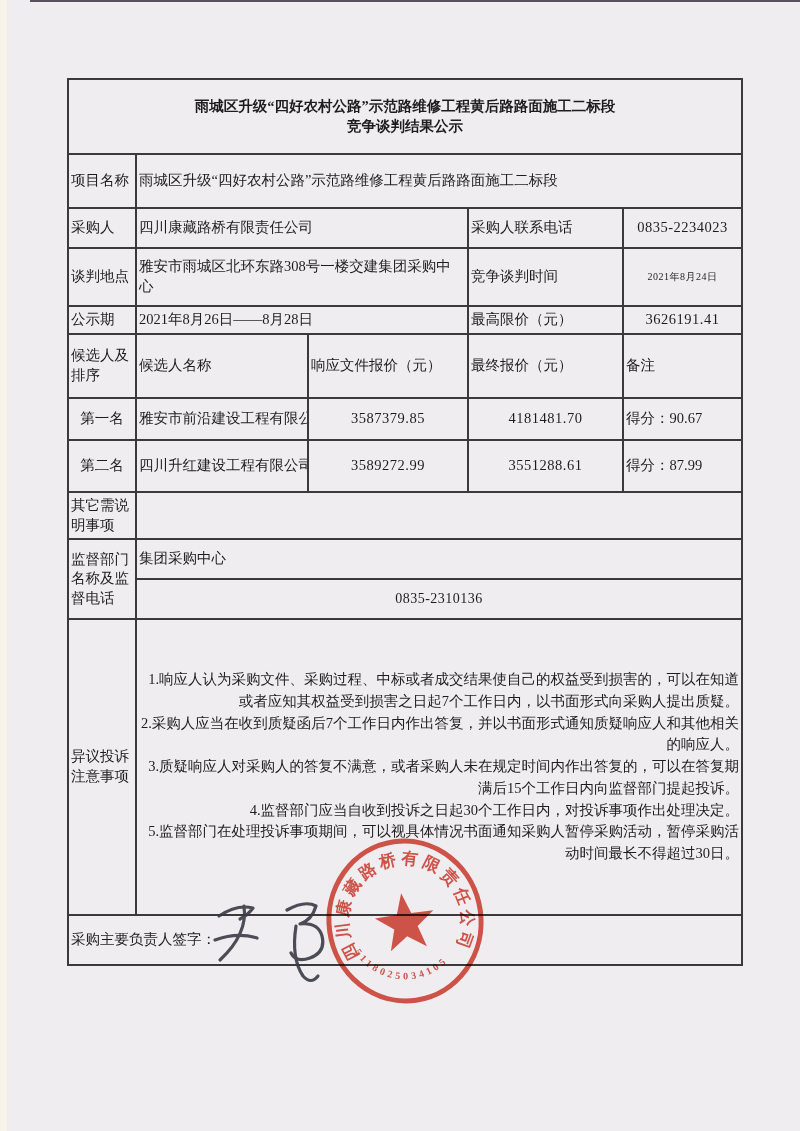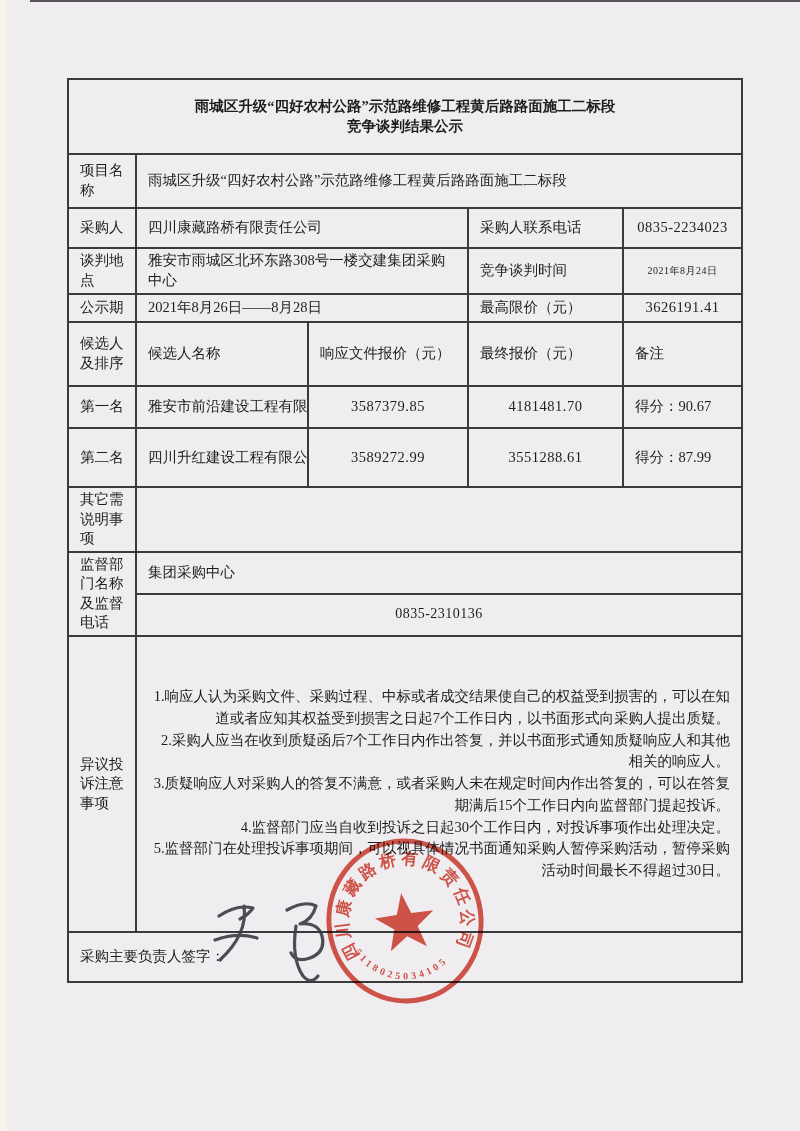--- a/index.html
+++ b/index.html
@@ -19,21 +19,21 @@
     position:absolute; left:30px; right:0; top:0; height:2px;
     background:#58525c;
   }
   table.doc {
     position:absolute; left:67px; top:78px; width:674px;
     border-collapse:collapse; table-layout:fixed;
     background:transparent;
   }
   table.doc td {
     border:2px solid #3a3a3a;
-    padding:2px 11px;
+    padding:2px 2px;
     font-size:14.5px;
     vertical-align:middle;
     line-height:1.35;
     word-break:break-all;
   }
   td.title-cell {
     text-align:center; font-weight:bold; font-size:20px;
     line-height:1.55; padding:6px 4px;
   }
   td.lbl { text-align:left; }
@@ -85,21 +85,21 @@
     <td colspan="4" class="lbl">雨城区升级“四好农村公路”示范路维修工程黄后路路面施工二标段</td>
   </tr>
 
   <tr style="height:40px">
     <td class="lbl">采购人</td>
     <td colspan="2" class="lbl">四川康藏路桥有限责任公司</td>
     <td class="ctr">采购人联系电话</td>
     <td class="num">0835-2234023</td>
   </tr>
 
-  <tr style="height:46px">
+  <tr style="height:58px">
     <td class="lbl">谈判地点</td>
     <td colspan="2" class="lbl">雅安市雨城区北环东路308号一楼交建集团采购中心</td>
     <td class="ctr">竞争谈判时间</td>
     <td class="num" style="font-size:10px">2021年8月24日</td>
   </tr>
 
   <tr style="height:28px">
     <td class="lbl">公示期</td>
     <td colspan="2" class="lbl">2021年8月26日——8月28日</td>
     <td class="ctr">最高限价（元）</td>
@@ -115,21 +115,21 @@
   </tr>
 
   <tr style="height:42px">
     <td class="rank">第一名</td>
     <td class="company">雅安市前沿建设工程有限公司</td>
     <td class="num">3587379.85</td>
     <td class="num">4181481.70</td>
     <td class="remark">得分：90.67</td>
   </tr>
 
-  <tr style="height:59px">
+  <tr style="height:52px">
     <td class="rank">第二名</td>
     <td class="company">四川升红建设工程有限公司</td>
     <td class="num">3589272.99</td>
     <td class="num">3551288.61</td>
     <td class="remark">得分：87.99</td>
   </tr>
 
   <tr style="height:47px">
     <td class="lbl">其它需说明事项</td>
     <td colspan="4"></td>

